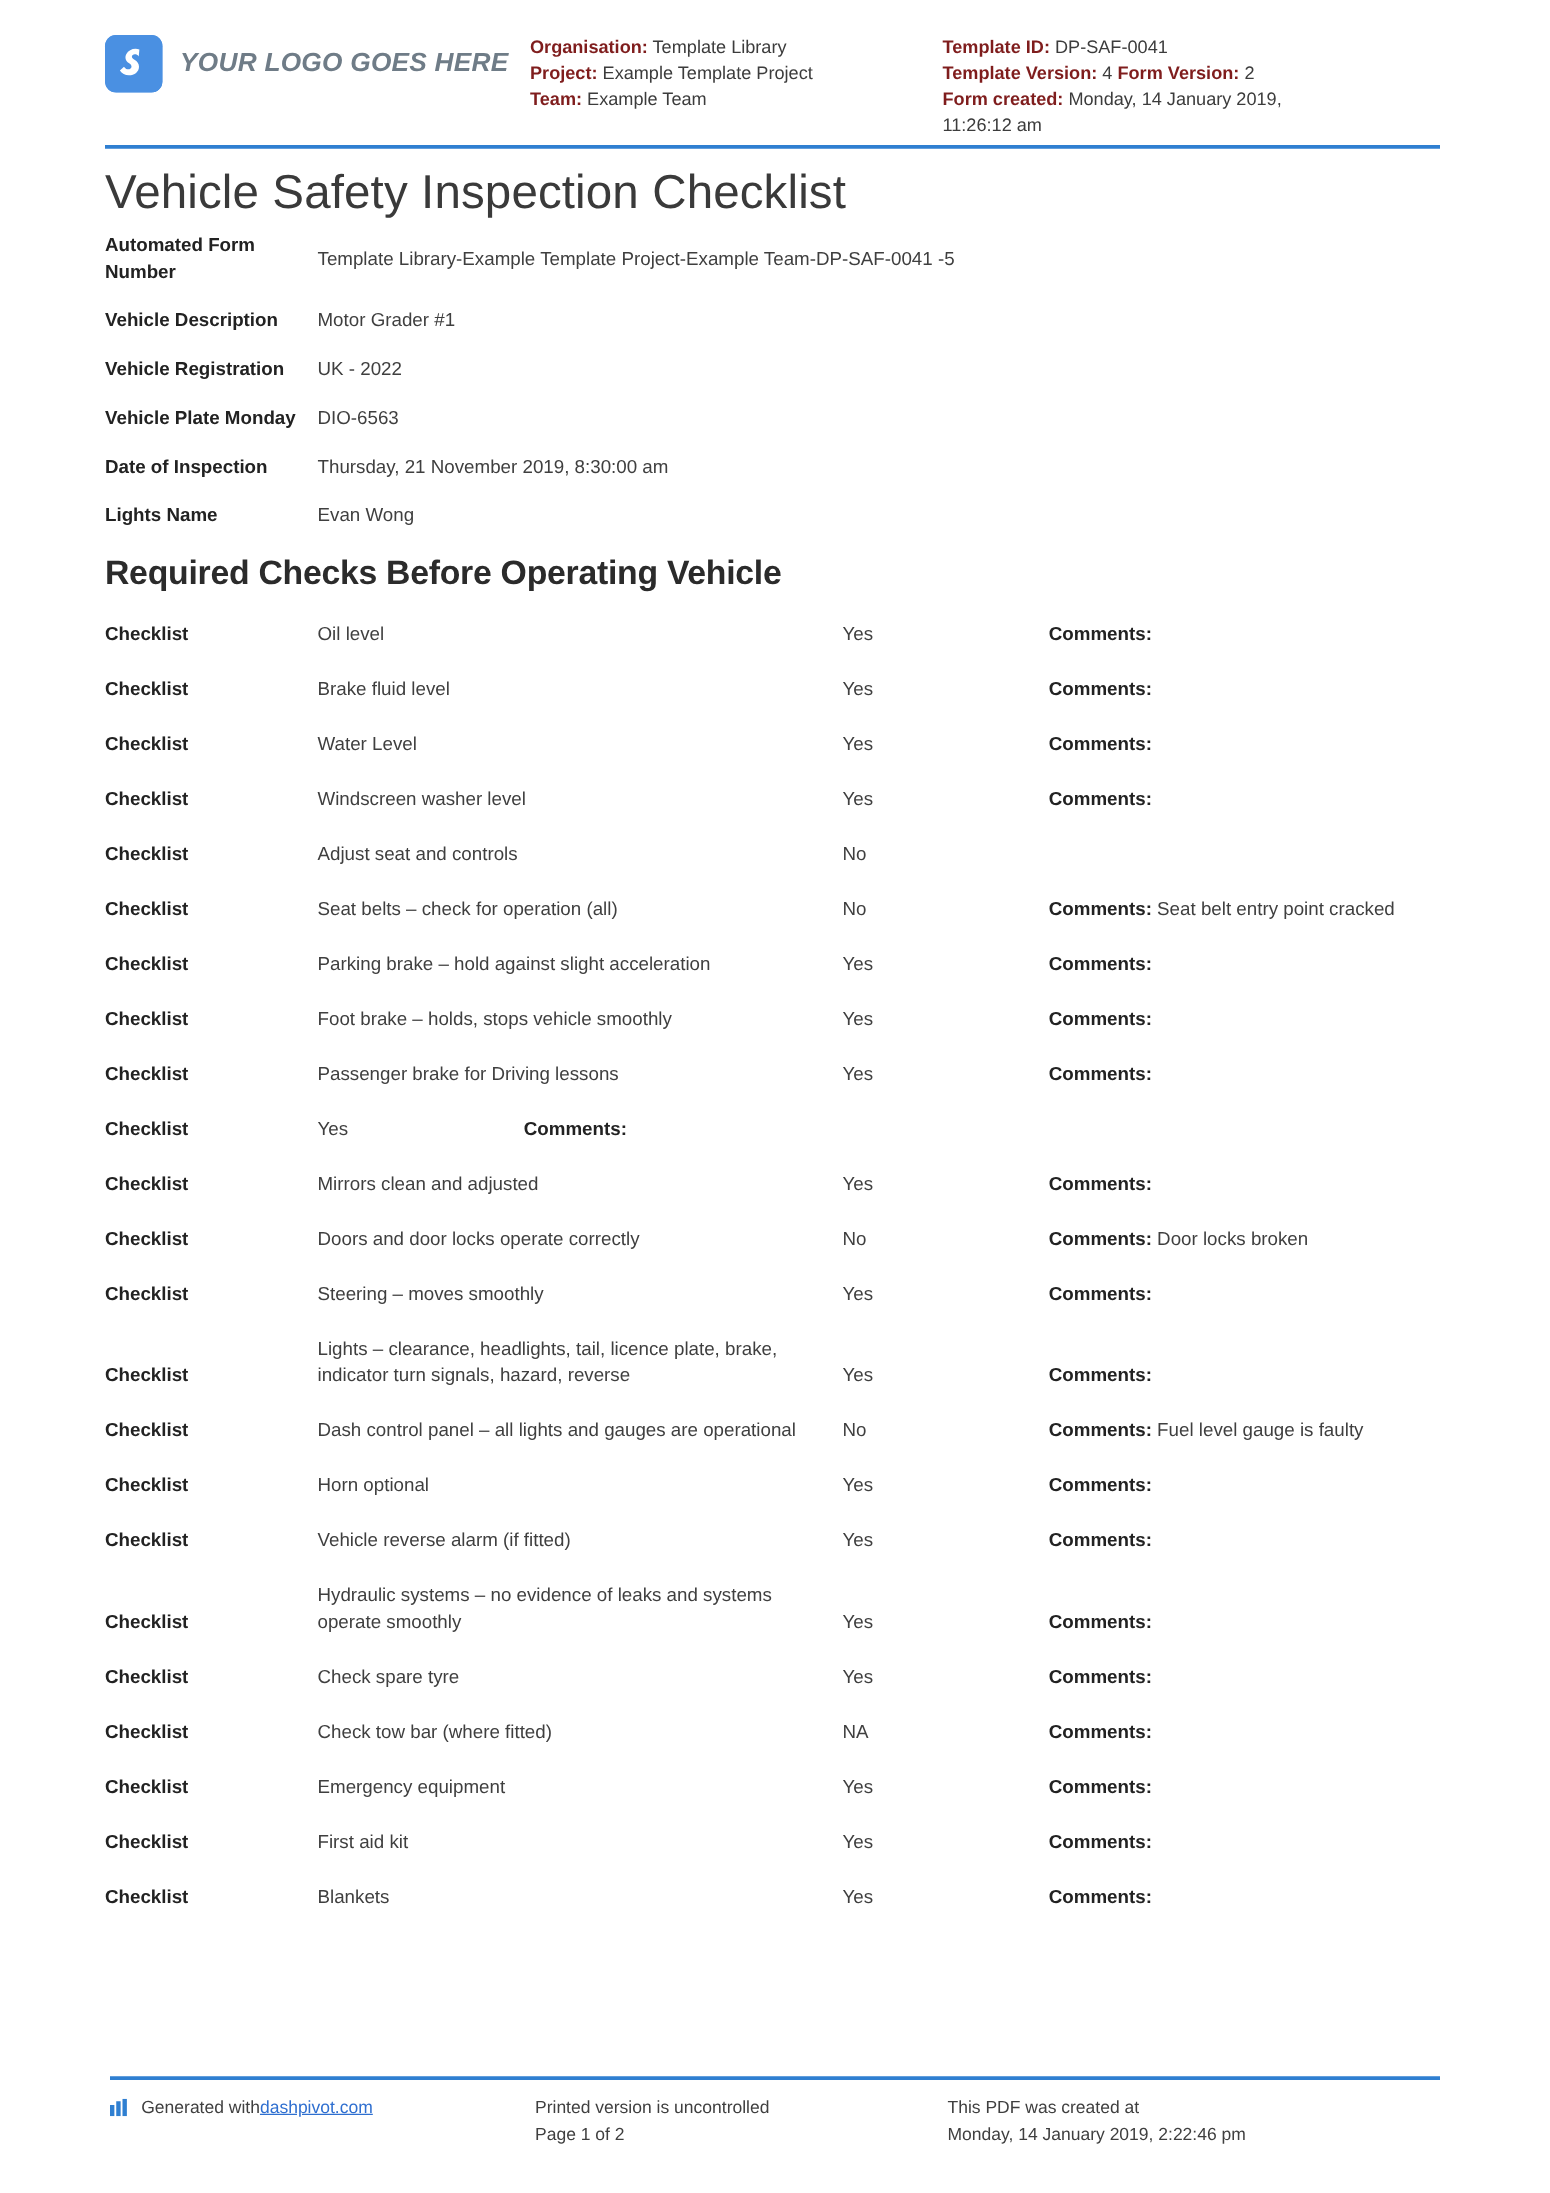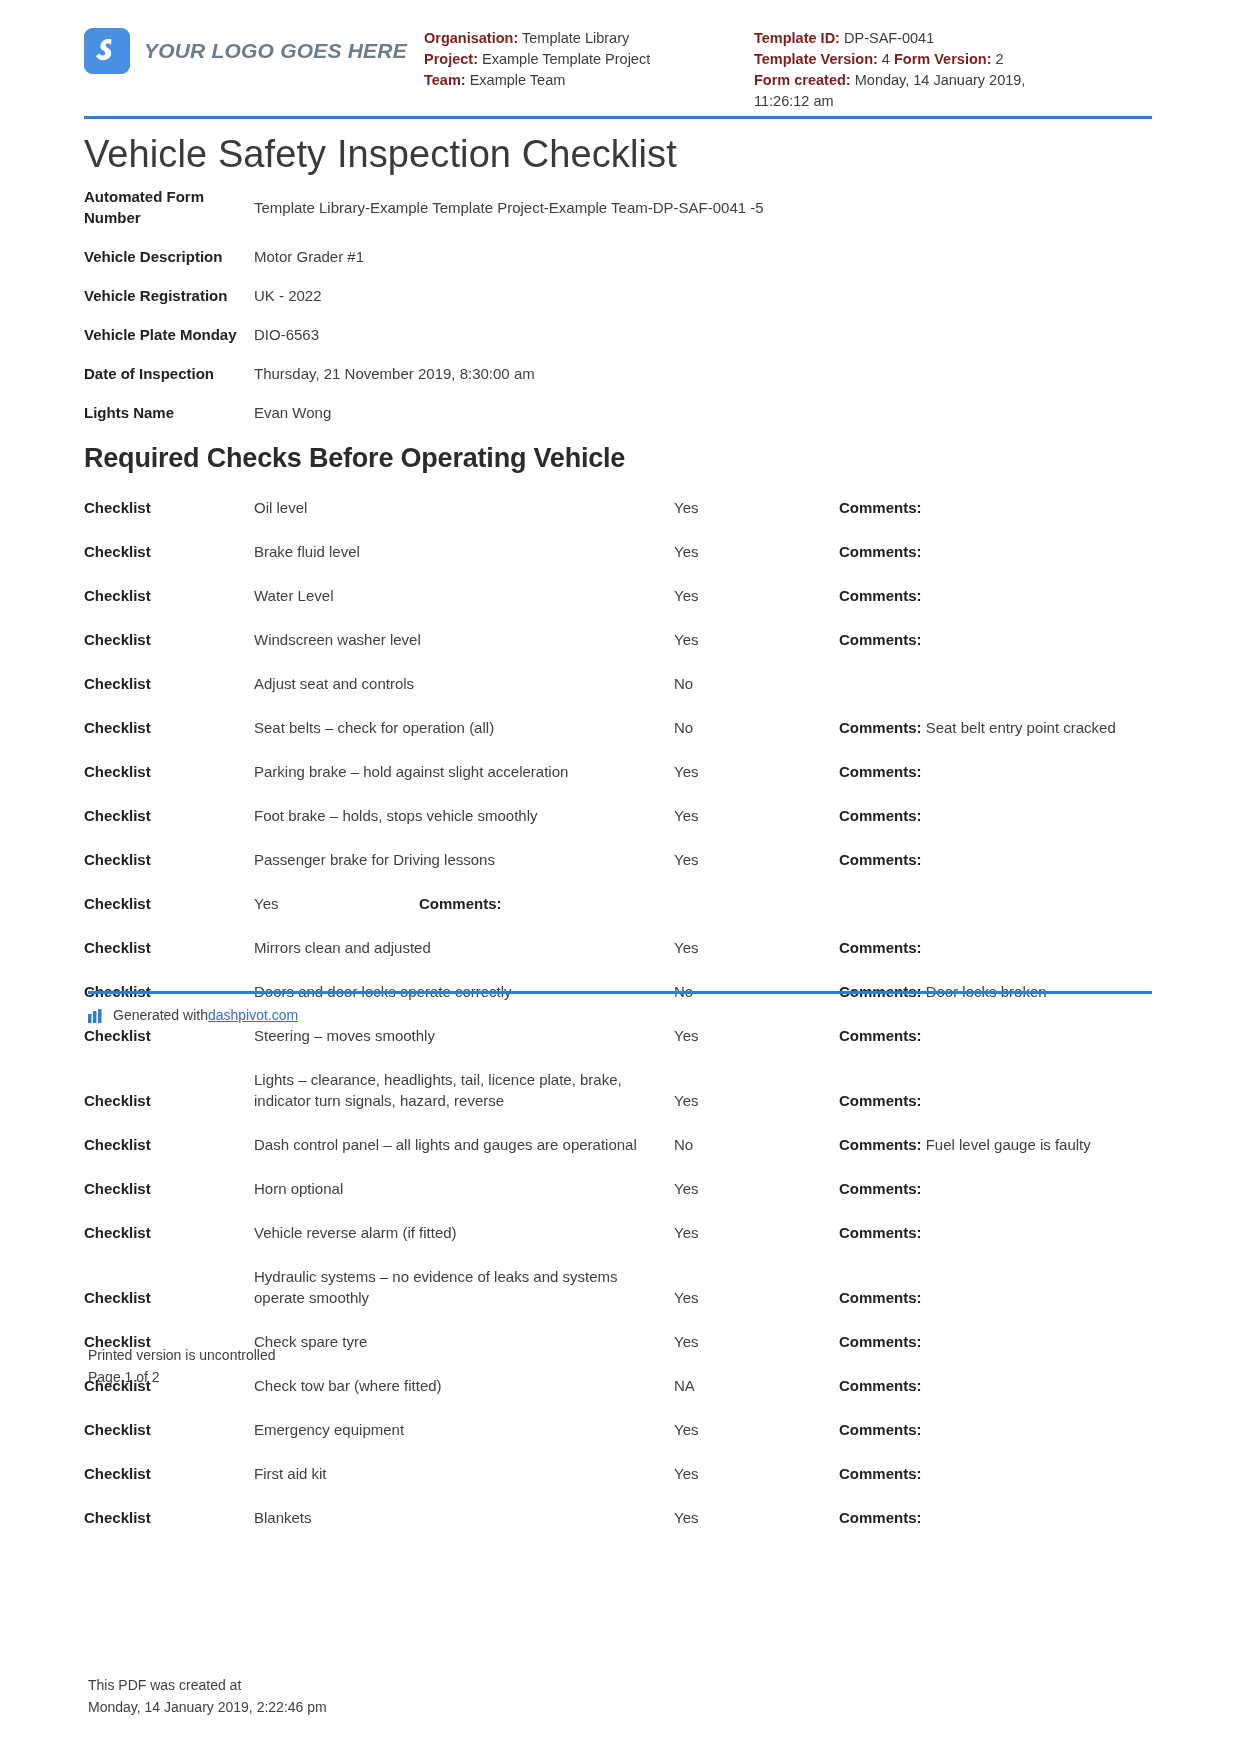--- a/index.html
+++ b/index.html
@@ -160,21 +160,20 @@
   }
   .rule-bottom {
     border-top: 3px solid #2f7fd1;
     margin-bottom: 10px;
   }
   .footer-cols {
     display: flex;
     font-size: 14px;
     line-height: 22px;
     color: #3f3f3f;
-    flex-direction: column;
   }
   .fcol-left { flex: 0 0 340px; display: flex; align-items: flex-start; }
   .fcol-mid { flex: 0 0 330px; }
   .fcol-right { flex: 1; }
   .bars-icon { margin-right: 8px; padding-top: 3px; flex: 0 0 auto; }
   .footer-link {
     color: #2f6fd0;
     text-decoration: underline;
   }
 </style>

